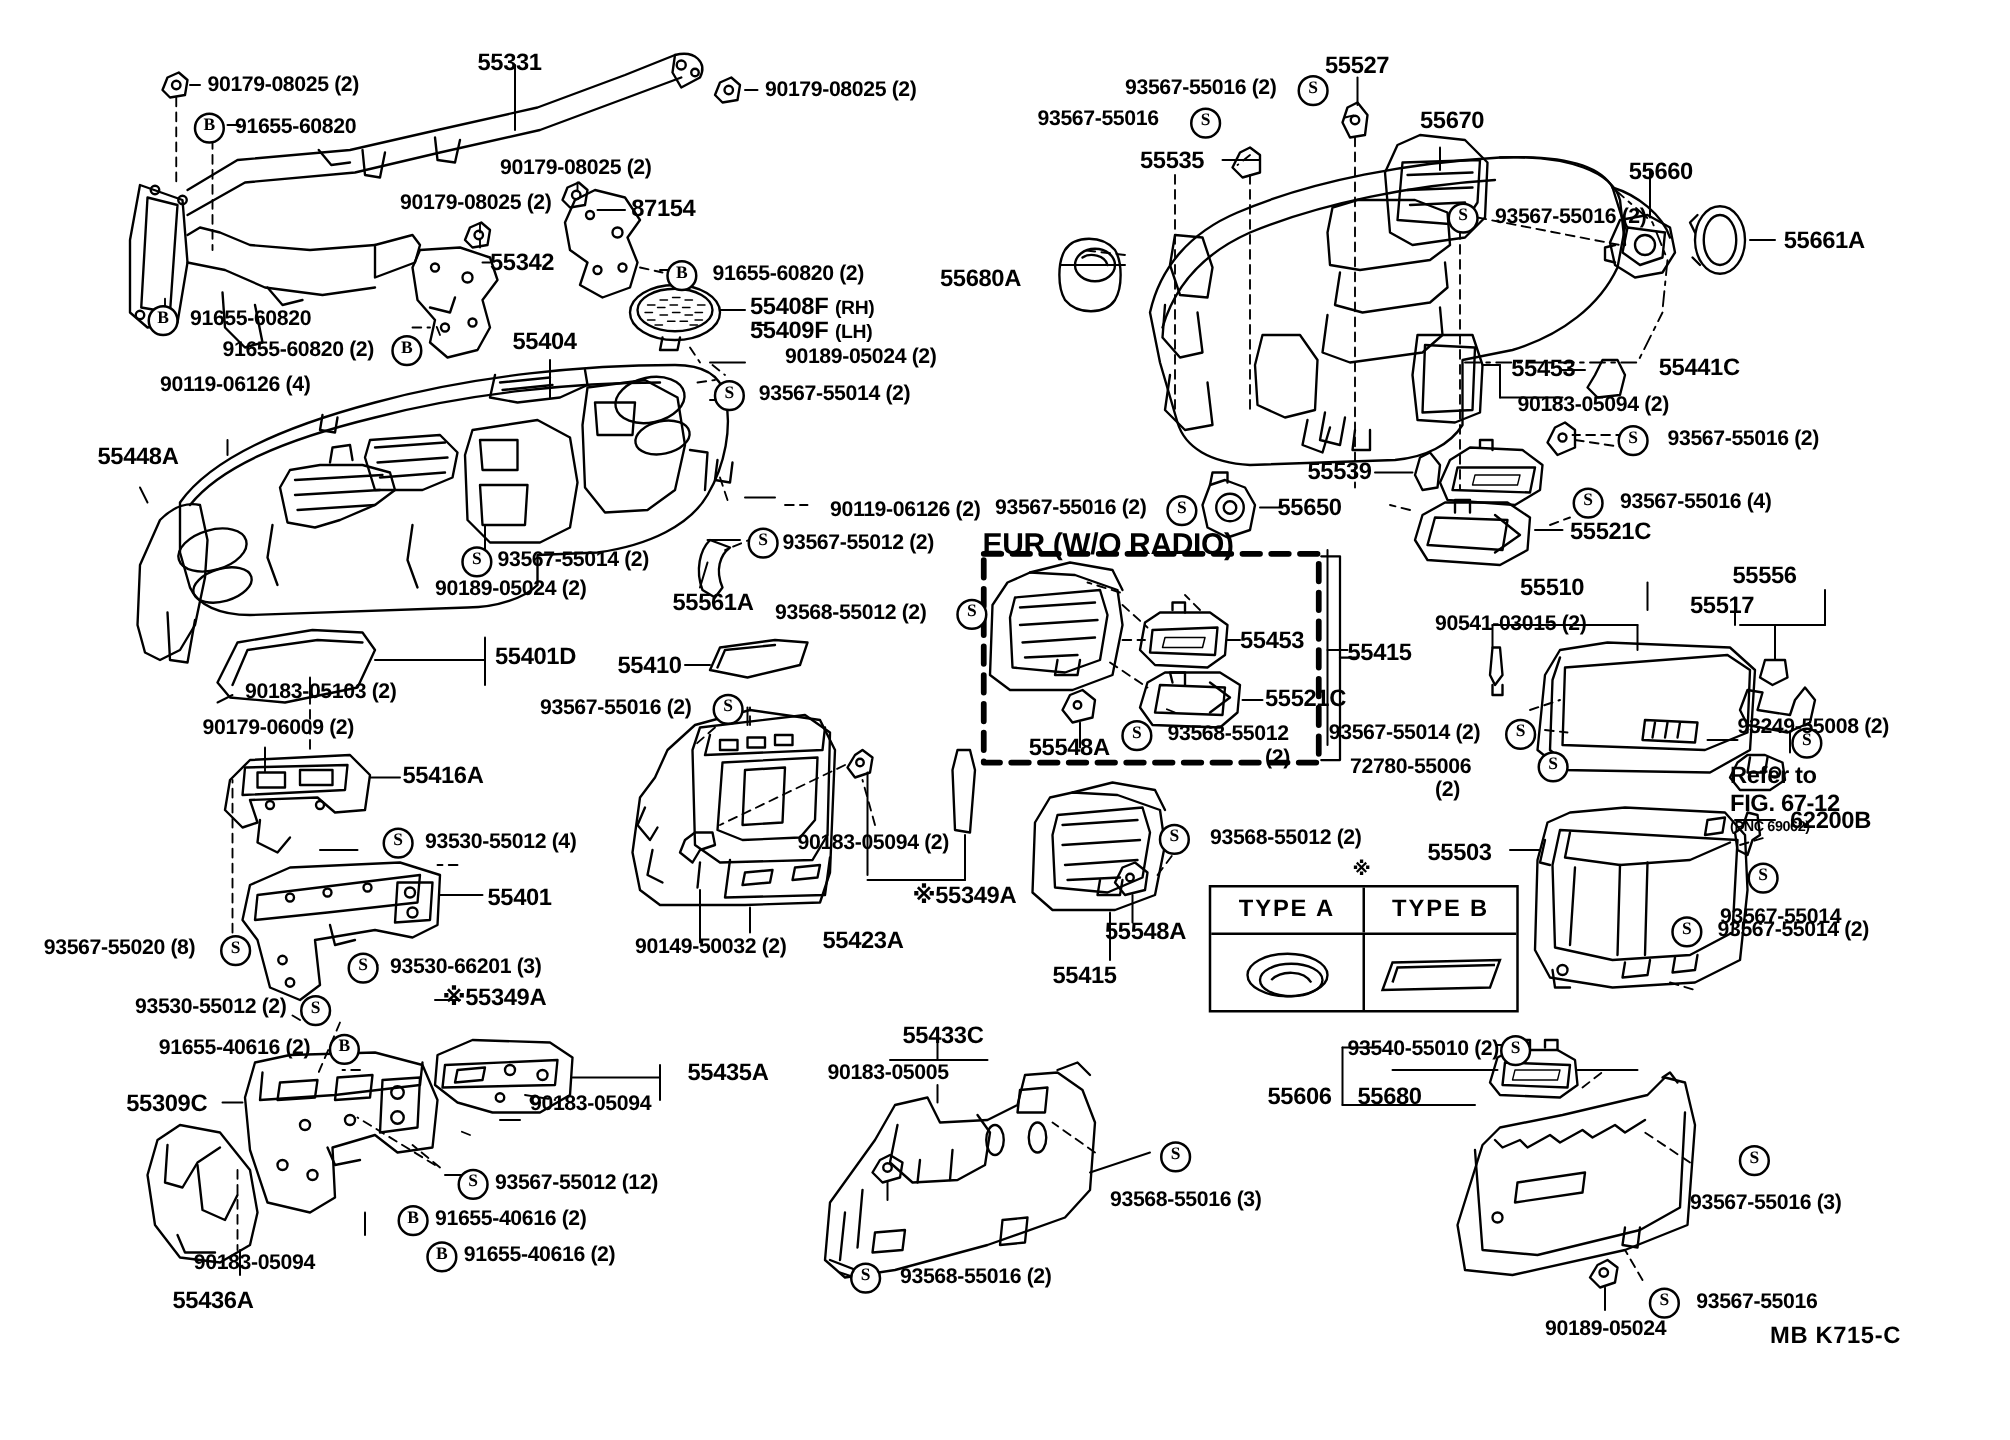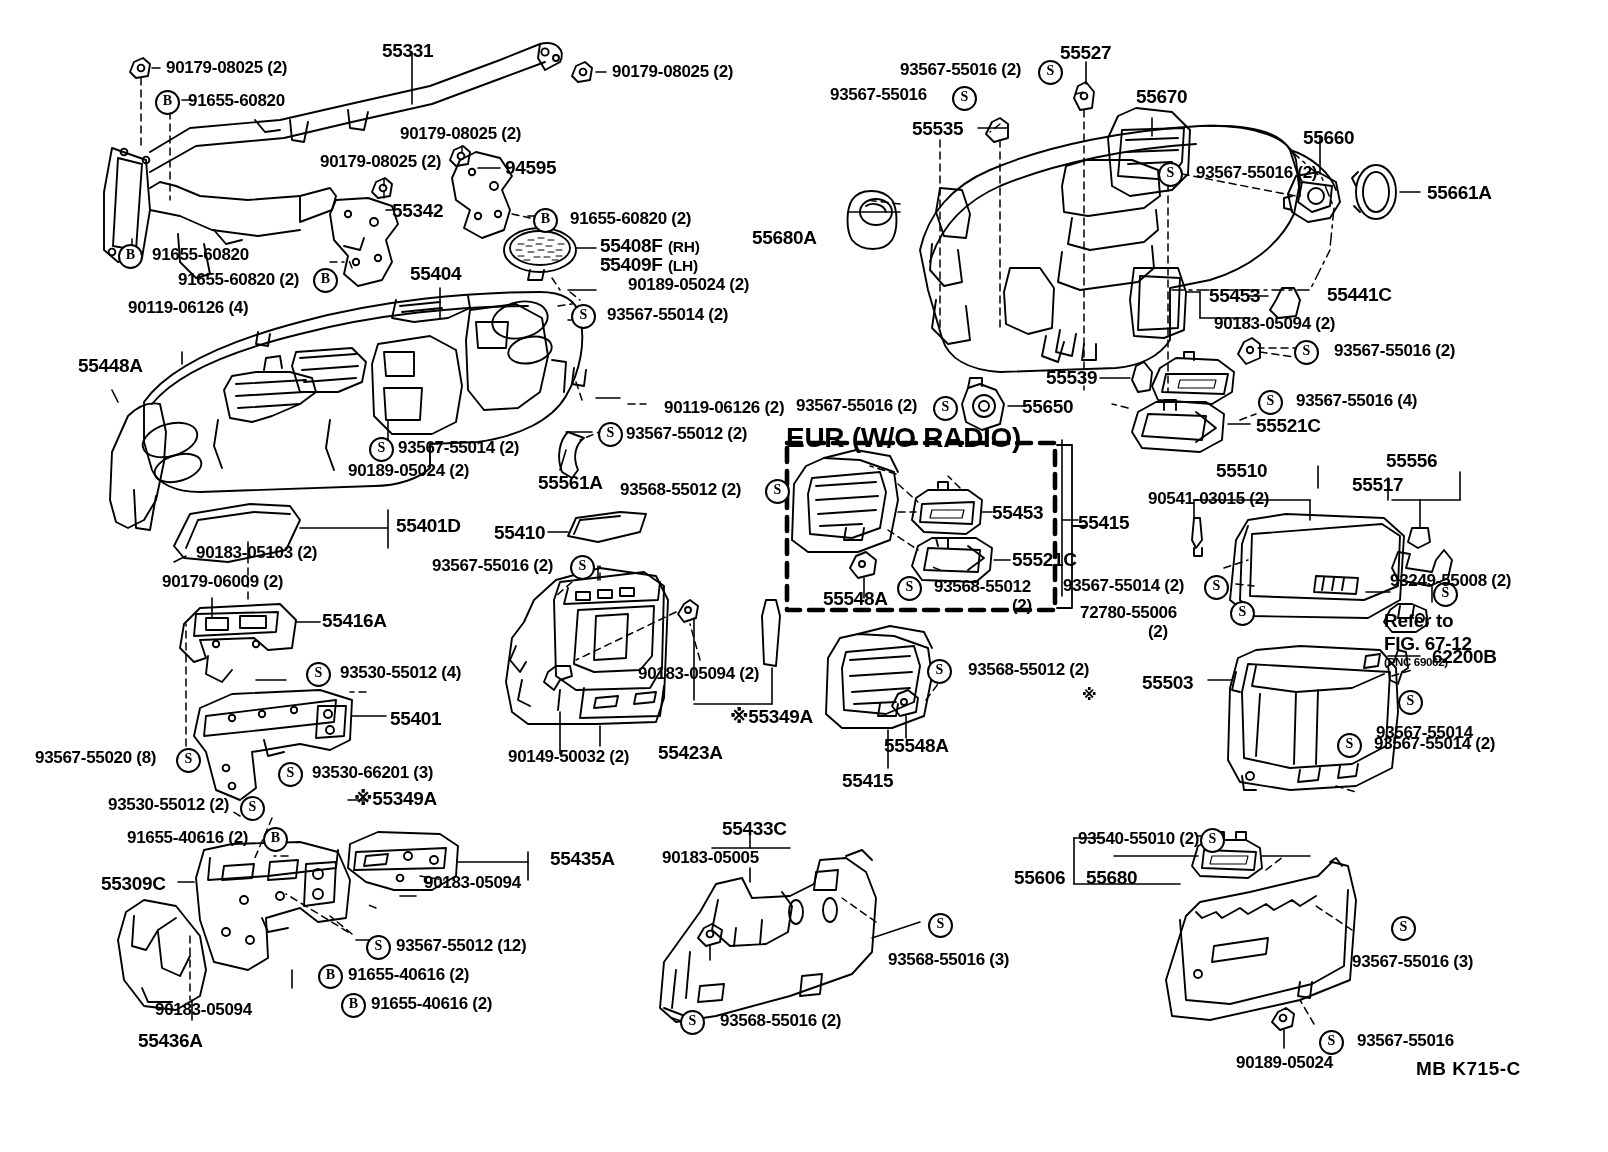--- a/index.html
+++ b/index.html
@@ -3,21 +3,21 @@
 <meta charset="utf-8">
 <style>
   html,body{margin:0;padding:0;background:#ffffff;}
   body{width:1608px;height:1152px;position:relative;overflow:hidden;
        font-family:"Liberation Sans","DejaVu Sans",sans-serif;color:#000;}
   #sheet{position:absolute;inset:0;}
   .lbl{position:absolute;white-space:nowrap;font-weight:700;letter-spacing:-0.3px;}
   .s15{font-size:15.5px;}
   .s16{font-size:17px;}
   .s18{font-size:19px;}
-  .s20{font-size:28px;}
+  .s20{font-size:24px;}
   .tiny{font-size:11.5px;font-weight:700;}
   .badge{position:absolute;width:21px;height:21px;border:2.1px solid #000;border-radius:50%;
          font-size:14px;font-weight:700;line-height:17px;text-align:center;background:#fff;
          font-family:"Liberation Serif","DejaVu Serif",serif;}
   svg{position:absolute;left:0;top:0;}
   .tbl{position:absolute;border:2.4px solid #000;background:#fff;}
   .tbl .hdr{display:flex;}
   .tbl .cell{border-right:2.4px solid #000;text-align:center;font-size:19px;font-weight:700;
              padding:7px 0;letter-spacing:1.5px;}
   .tbl .cell:last-child{border-right:none;}
@@ -554,21 +554,21 @@
       <path d="M1072,526 L1086,526" stroke-width="1.8"></path>
     </g>
   </svg>
 
   <div class="lbl s16" style="left:166px;top:58px">90179-08025 (2)</div>
   <div class="badge" style="left:155px;top:90px">B</div>
   <div class="lbl s16" style="left:188px;top:91px">91655-60820</div>
   <div class="lbl s18" style="left:382px;top:40px">55331</div>
   <div class="lbl s16" style="left:612px;top:62px">90179-08025 (2)</div>
   <div class="lbl s16" style="left:400px;top:124px">90179-08025 (2)</div>
-  <div class="lbl s18" style="left:505px;top:157px">94595</div>
+  <div class="lbl s18" style="left:505px;top:157px">87154</div>
   <div class="lbl s16" style="left:320px;top:152px">90179-08025 (2)</div>
   <div class="lbl s18" style="left:392px;top:200px">55342</div>
   <div class="badge" style="left:533px;top:208px">B</div>
   <div class="lbl s16" style="left:570px;top:209px">91655-60820 (2)</div>
   <div class="badge" style="left:118px;top:244px">B</div>
   <div class="lbl s16" style="left:152px;top:245px">91655-60820</div>
   <div class="lbl s16" style="left:178px;top:270px">91655-60820 (2)</div>
   <div class="badge" style="left:313px;top:268px">B</div>
 
   <div class="lbl s18" style="left:600px;top:235px">55408F</div>
@@ -635,21 +635,21 @@
   <div class="badge" style="left:680px;top:1010px">S</div>
   <div class="lbl s16" style="left:720px;top:1011px">93568-55016 (2)</div>
 
   <div class="lbl s16" style="left:900px;top:60px">93567-55016 (2)</div>
   <div class="badge" style="left:1038px;top:60px">S</div>
   <div class="lbl s16" style="left:830px;top:85px">93567-55016</div>
   <div class="badge" style="left:952px;top:86px">S</div>
   <div class="lbl s18" style="left:1060px;top:42px">55527</div>
   <div class="lbl s18" style="left:912px;top:118px">55535</div>
   <div class="lbl s18" style="left:1136px;top:86px">55670</div>
-  <div class="lbl s18" style="left:752px;top:227px">55680A</div>
+  <div class="lbl s18" style="left:752px;top:213px">55680A</div>
   <div class="badge" style="left:1158px;top:162px">S</div>
   <div class="lbl s16" style="left:1196px;top:163px">93567-55016 (2)</div>
   <div class="lbl s18" style="left:1303px;top:127px">55660</div>
   <div class="lbl s18" style="left:1427px;top:182px">55661A</div>
   <div class="lbl s18" style="left:1209px;top:285px">55453</div>
   <div class="lbl s18" style="left:1327px;top:284px">55441C</div>
   <div class="lbl s16" style="left:1214px;top:314px">90183-05094 (2)</div>
   <div class="badge" style="left:1294px;top:340px">S</div>
   <div class="lbl s16" style="left:1334px;top:341px">93567-55016 (2)</div>
   <div class="lbl s18" style="left:1046px;top:367px">55539</div>
@@ -699,17 +699,42 @@
   <div class="lbl s16" style="left:1078px;top:829px">93540-55010 (2)</div>
   <div class="badge" style="left:1200px;top:828px">S</div>
   <div class="lbl s18" style="left:1014px;top:867px">55606</div>
   <div class="lbl s18" style="left:1086px;top:867px">55680</div>
   <div class="badge" style="left:1391px;top:916px">S</div>
   <div class="lbl s16" style="left:1352px;top:952px">93567-55016 (3)</div>
   <div class="badge" style="left:1319px;top:1030px">S</div>
   <div class="lbl s16" style="left:1357px;top:1031px">93567-55016</div>
   <div class="lbl s16" style="left:1236px;top:1053px">90189-05024</div>
 
+  <div class="tbl" style="left:967px;top:708px;width:244px;">
+    <div class="hdr">
+      <div class="cell" style="width:50%">TYPE A</div>
+      <div class="cell" style="width:50%">TYPE B</div>
+    </div>
+    <div class="body">
+      <div class="bcell" style="width:50%">
+        <svg width="122" height="60" viewBox="0 0 122 60">
+          <g fill="none" stroke="#000" stroke-width="1.9">
+            <ellipse cx="61" cy="32" rx="32" ry="17"></ellipse>
+            <ellipse cx="64" cy="36" rx="25" ry="13"></ellipse>
+            <path d="M48,36 C56,28 74,28 80,38"></path>
+          </g>
+        </svg>
+      </div>
+      <div class="bcell" style="width:50%">
+        <svg width="122" height="60" viewBox="0 0 122 60">
+          <g fill="none" stroke="#000" stroke-width="1.9">
+            <path d="M14,44 L22,22 L108,20 L100,42 Z"></path>
+            <path d="M22,38 L26,26 L104,24"></path>
+          </g>
+        </svg>
+      </div>
+    </div>
+  </div>
   <div class="asterisk" style="left:1082px;top:686px">※</div>
 
   <div class="code" style="left:1416px;top:1058px">MB  K715-C</div>
 
 </div>
 
 </body></html>

